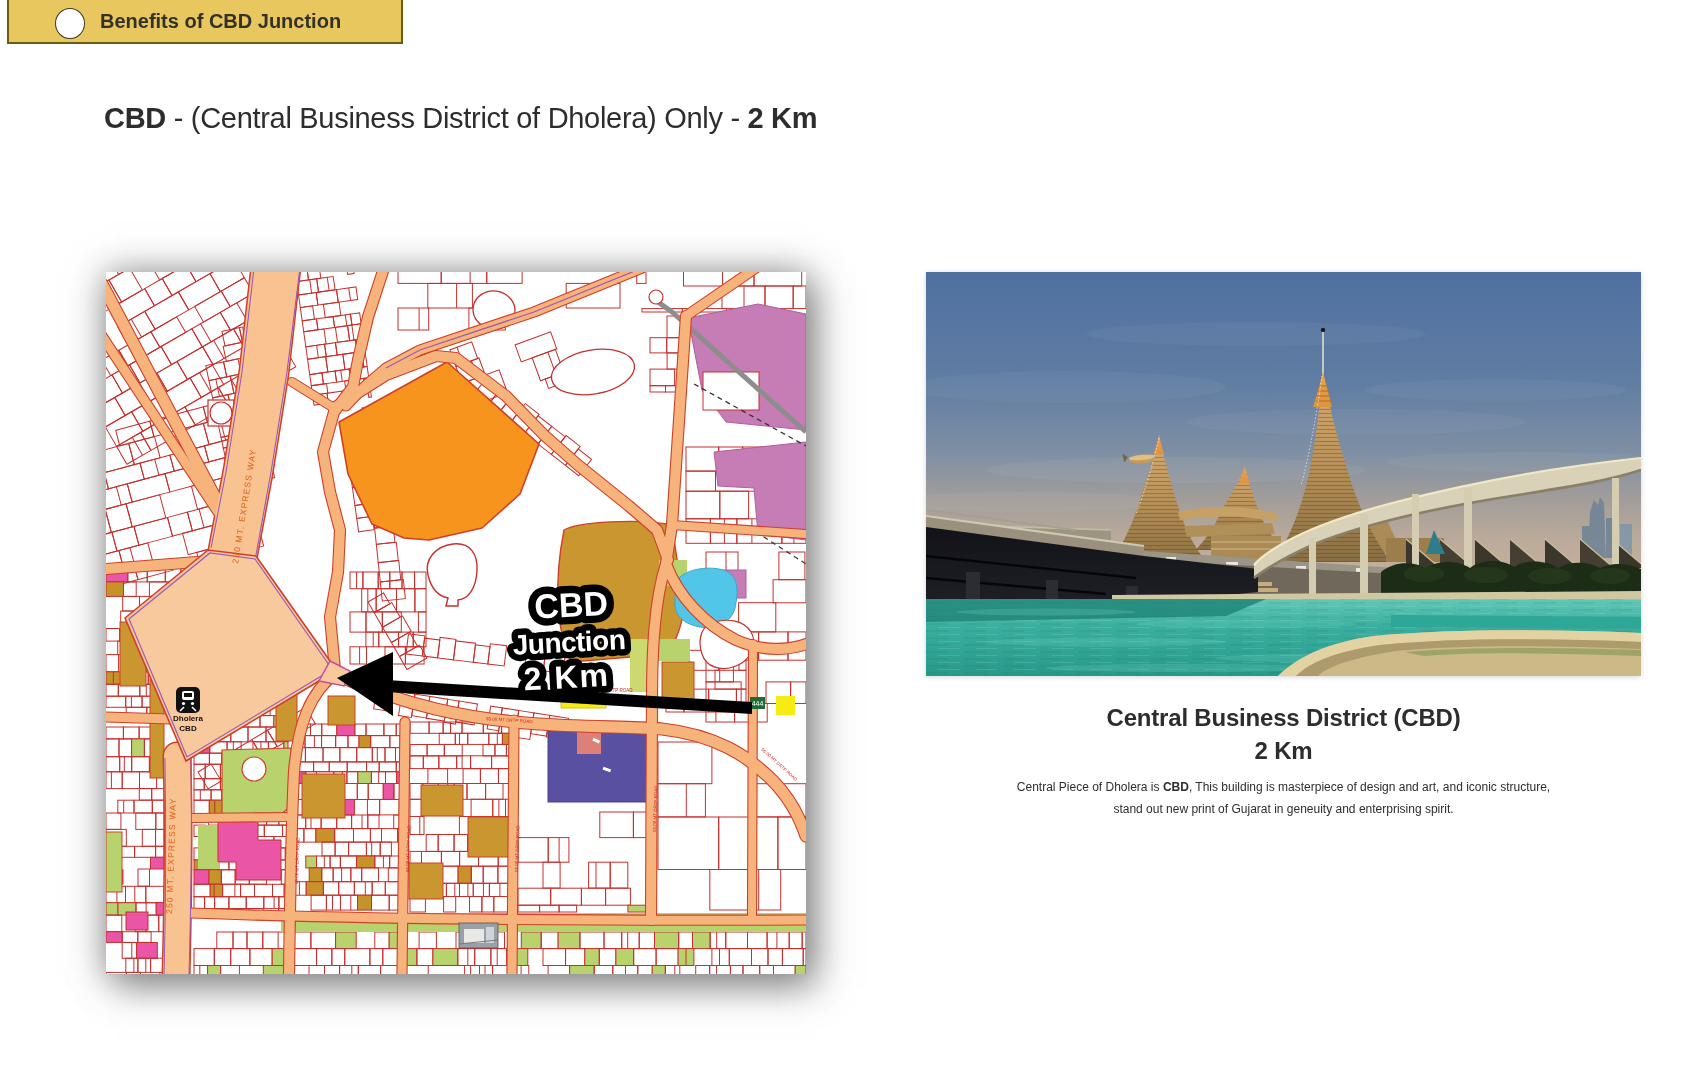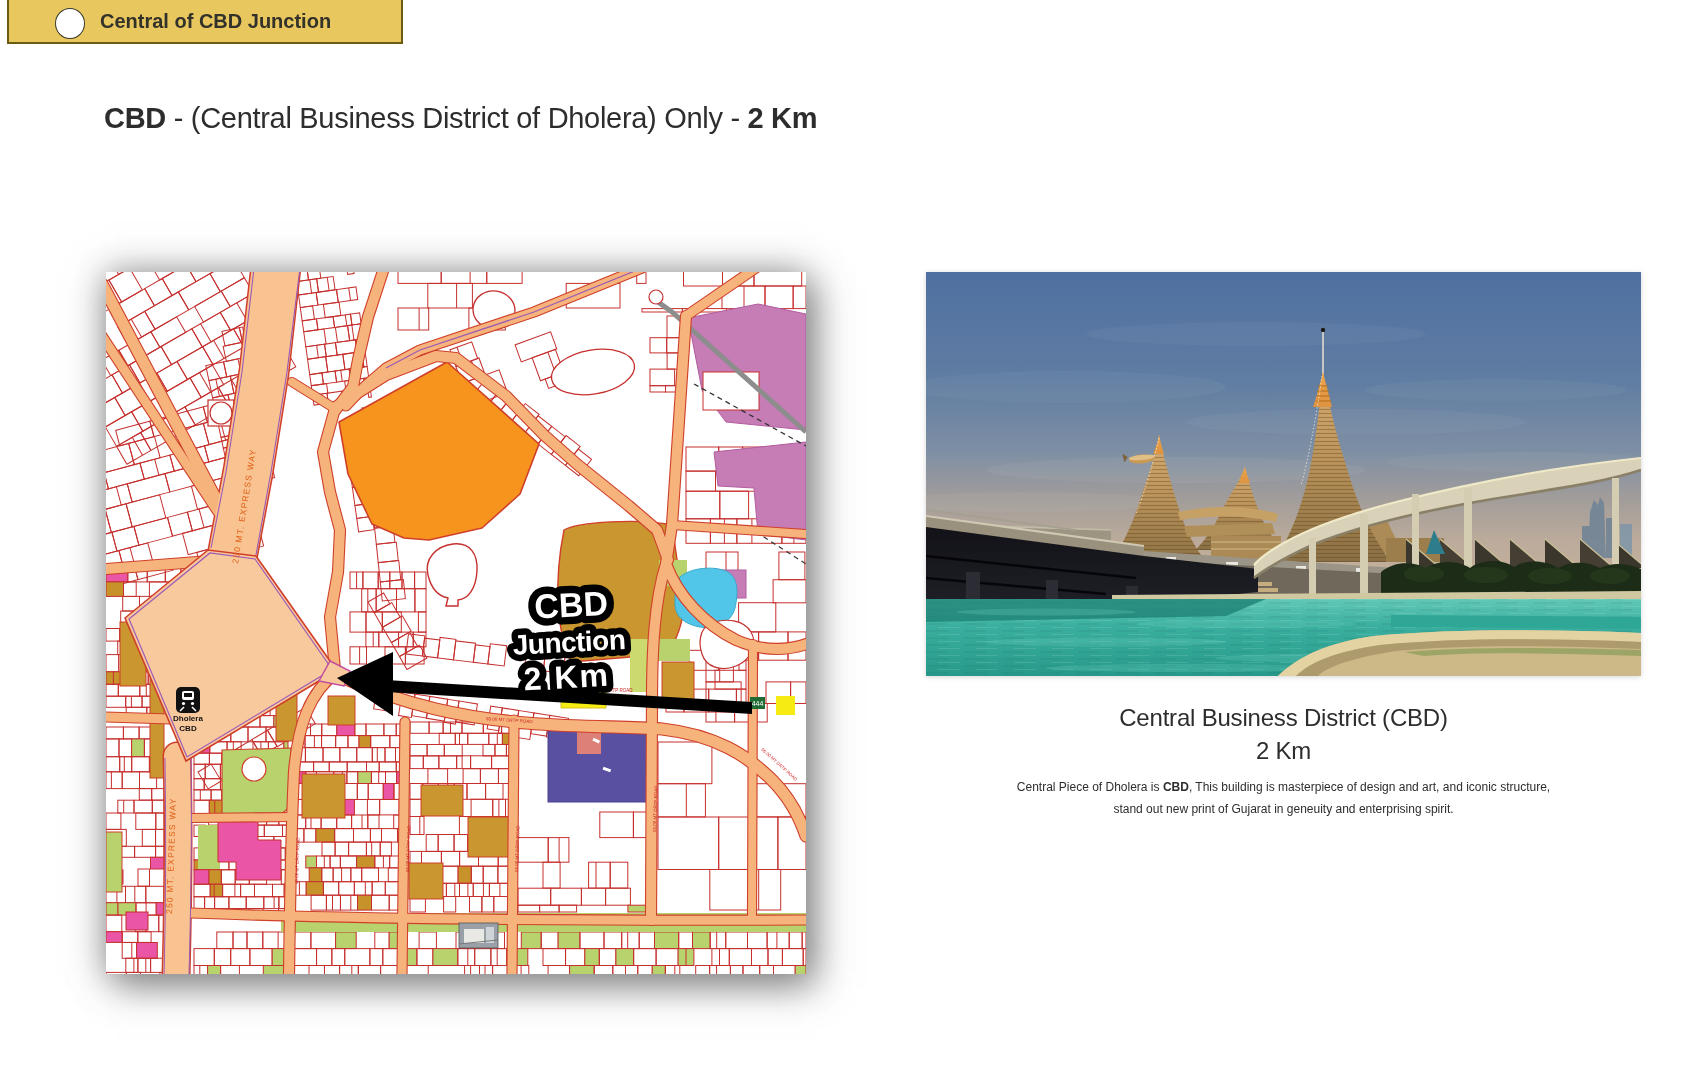--- a/index.html
+++ b/index.html
@@ -6,21 +6,21 @@
     font-family:"Liberation Sans",sans-serif;overflow:hidden;position:relative}
   .abs{position:absolute}
 </style>
 </head>
 <body>
 
 <div class="abs" style="left:7px;top:-2px;width:396px;height:46px;background:#e9c75f;border:2px solid #6b5c12;box-sizing:border-box;"></div>
 
 <div class="abs" style="left:55px;top:8px;width:28px;height:29px;background:#fff;border:1.4px solid #3a3a2a;border-radius:50%;"></div>
 
-<div class="abs" style="left:100px;top:10px;font-size:20px;font-weight:bold;color:#33322a;">Central of CBD Junction</div>
+<div class="abs" style="left:100px;top:10px;font-size:20px;font-weight:bold;color:#33322a;">Benefits of CBD Junction</div>
 
 <div class="abs" style="left:104px;top:102px;font-size:29px;letter-spacing:-0.3px;color:#2d2d2d;"><b>CBD</b> - (Central Business District of Dholera) Only - <b>2 Km</b></div>
 
 <div class="abs" style="left:106px;top:272px;width:700px;height:702px;box-shadow:0 0 34px rgba(105,105,105,0.65), 10px 14px 34px rgba(88,88,88,0.55);">
 <svg width="700" height="702" viewBox="0 0 700 702" style="display:block">
 <clipPath id="mapclip">
         <rect width="700" height="702"></rect>
       </clipPath>
 <g clip-path="url(#mapclip)">
 <rect width="700" height="702" fill="#ffffff"></rect>
@@ -1393,15 +1393,15 @@
 <polygon points="465,343 715,345 715,357 465,355" fill="#2fa796"></polygon>
 
 <path d="M 352,404 C 372,384 404,370 448,364 C 520,357 620,357 715,361 L 715,404 Z" fill="#cdb988"></path>
 <path d="M 352,404 C 372,384 404,370 448,364 C 520,357 620,357 715,361 L 715,370 C 620,366 524,366 454,373 C 412,379 384,390 370,404 Z" fill="#e3d2a2"></path>
 <path d="M 370,404 C 384,390 412,379 454,373 C 524,366 620,366 715,370 L 715,377 C 620,373 530,373 470,379 C 430,385 402,394 392,404 Z" fill="#ae9b6d"></path>
 <path d="M 478,380 C 534,375 620,375 715,378 L 715,384 C 620,381 556,380 498,384 Z" fill="#9da566"></path>
 </g>
 </svg>
 </div>
 
-<div class="abs" style="left:926px;top:701px;width:715px;text-align:center;font-size:24px;letter-spacing:-0.2px;font-weight:normal;color:#2d2d2d;line-height:33px;">Central Business District (CBD)<br>2 Km</div>
+<div class="abs" style="left:926px;top:701px;width:715px;text-align:center;font-size:24px;letter-spacing:-0.2px;font-weight:bold;color:#2d2d2d;line-height:33px;">Central Business District (CBD)<br>2 Km</div>
 
 <div class="abs" style="left:926px;top:776px;width:715px;text-align:center;font-size:12px;color:#2d2d2d;line-height:22px;white-space:nowrap;">Central Piece of Dholera is <b>CBD</b>, This building is masterpiece of design and art, and iconic structure,<br>stand out new print of Gujarat in geneuity and enterprising spirit.</div>
 
 </body></html>

